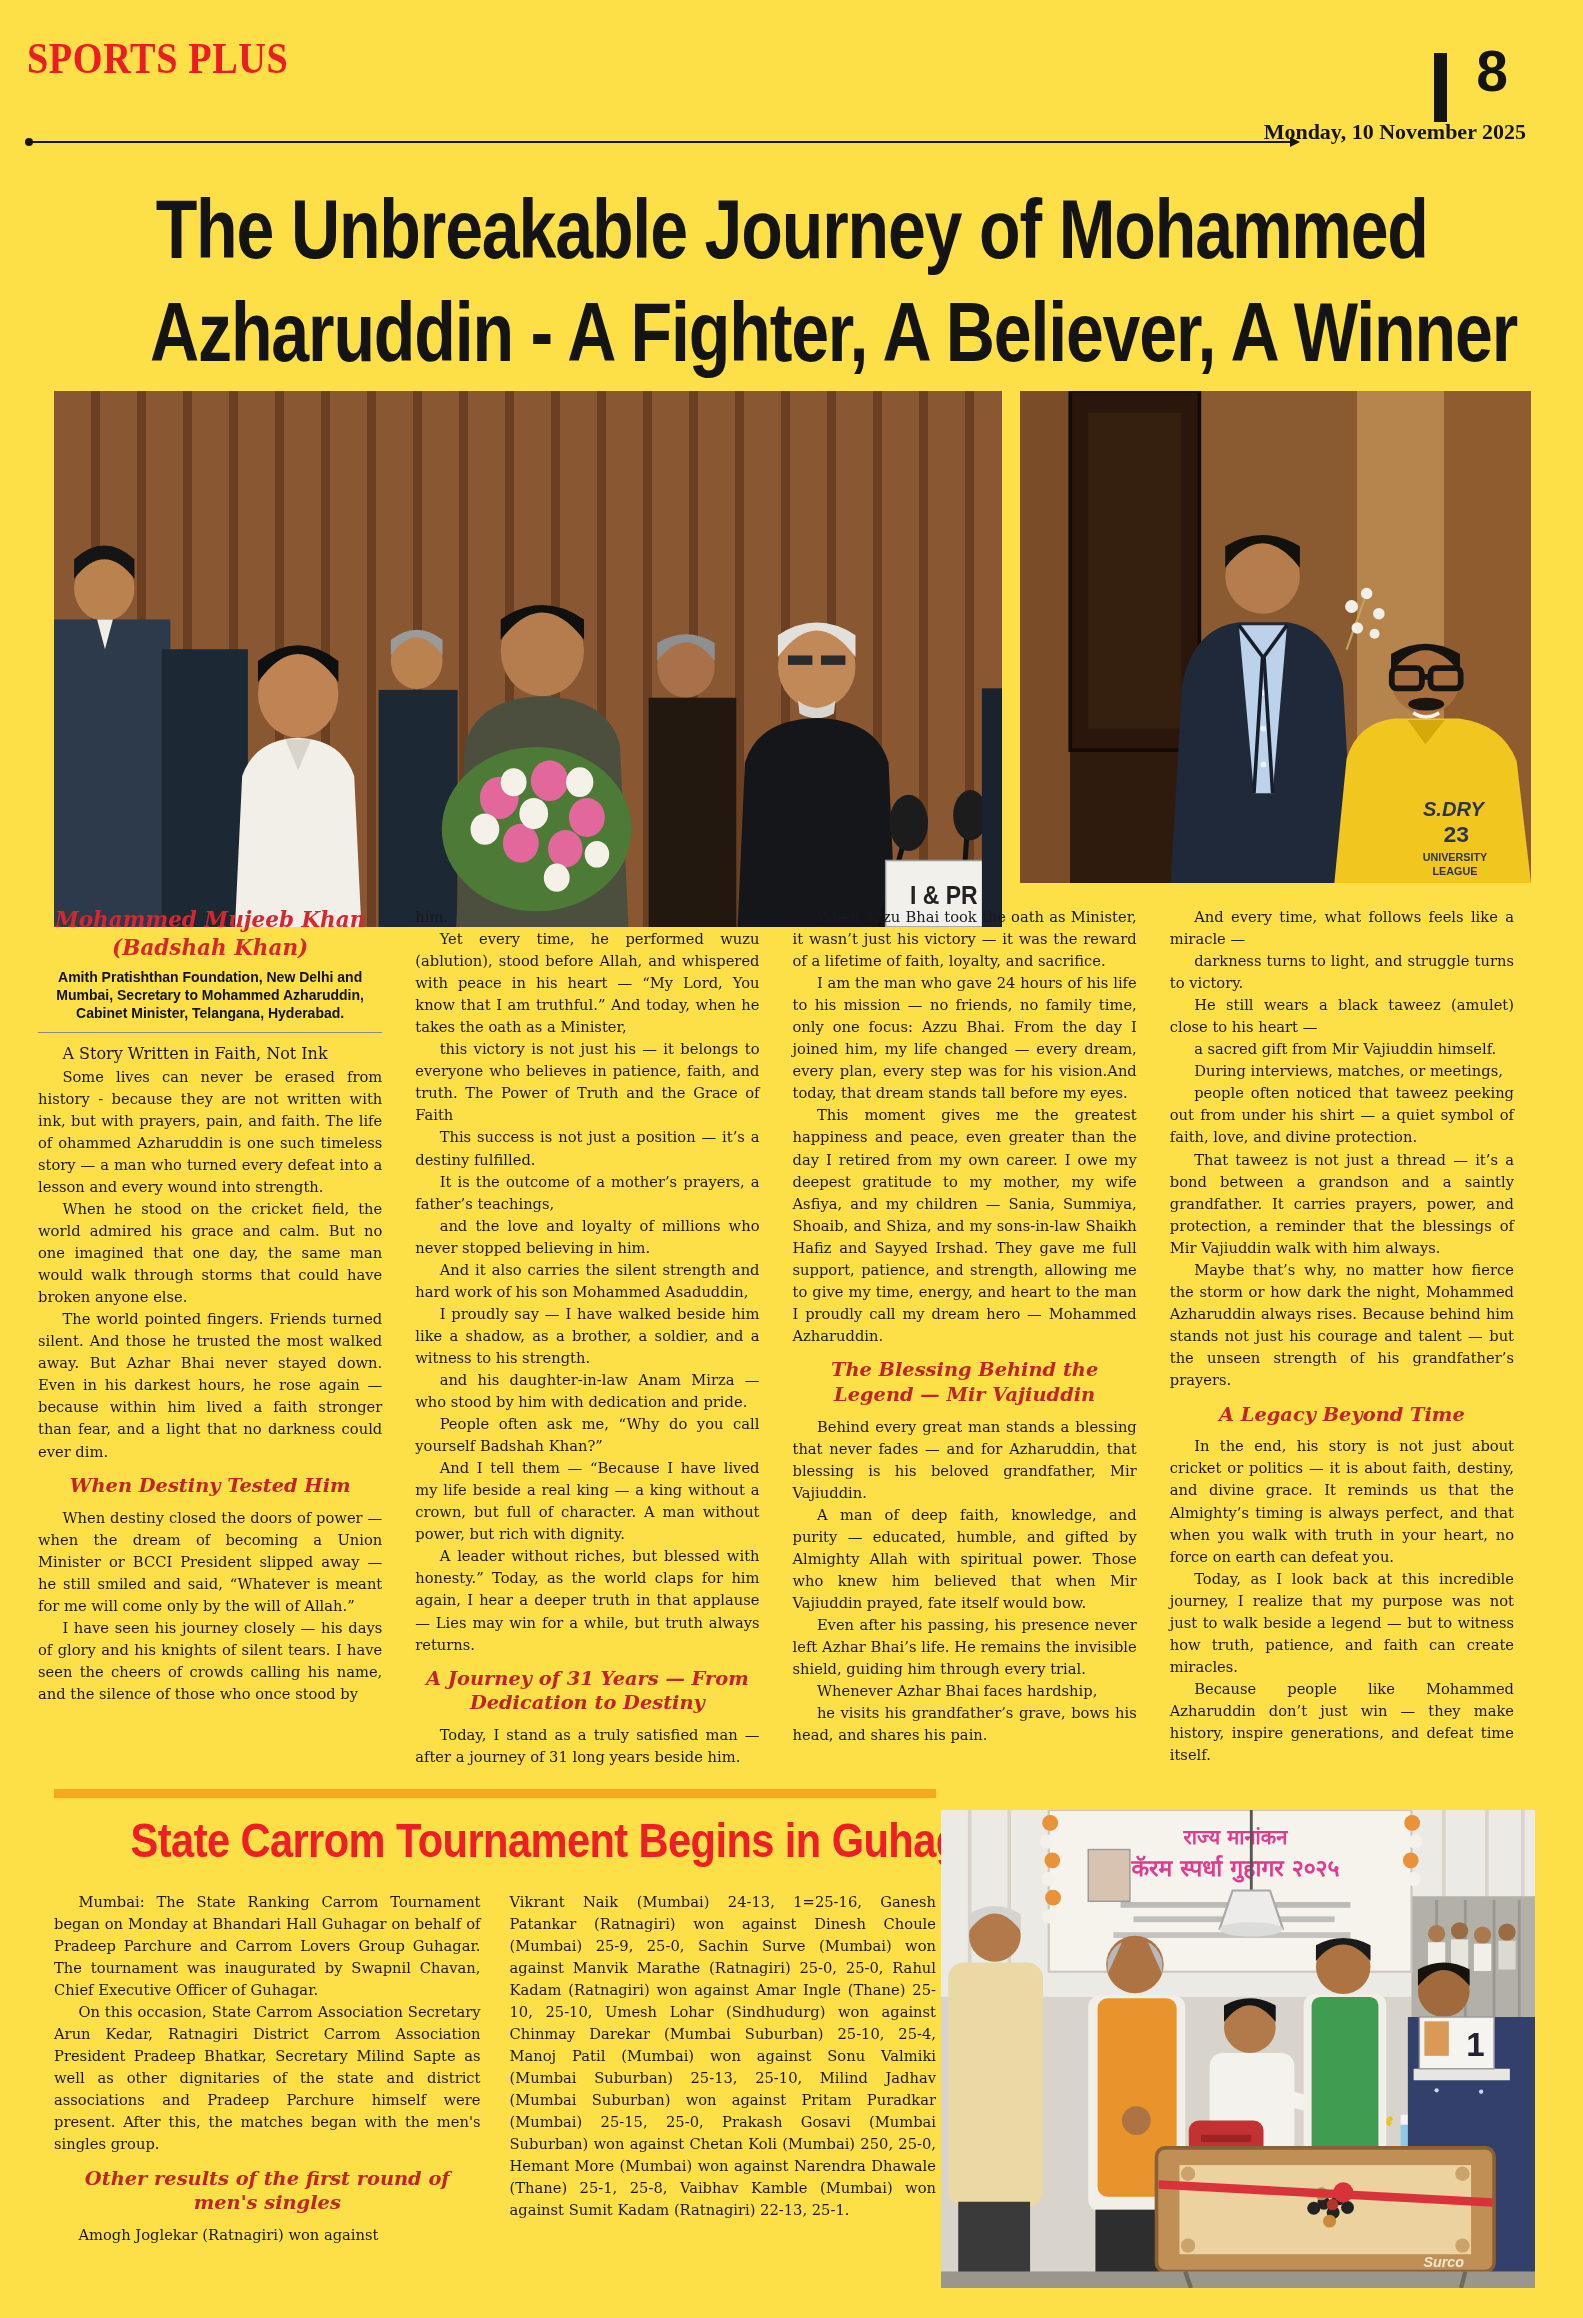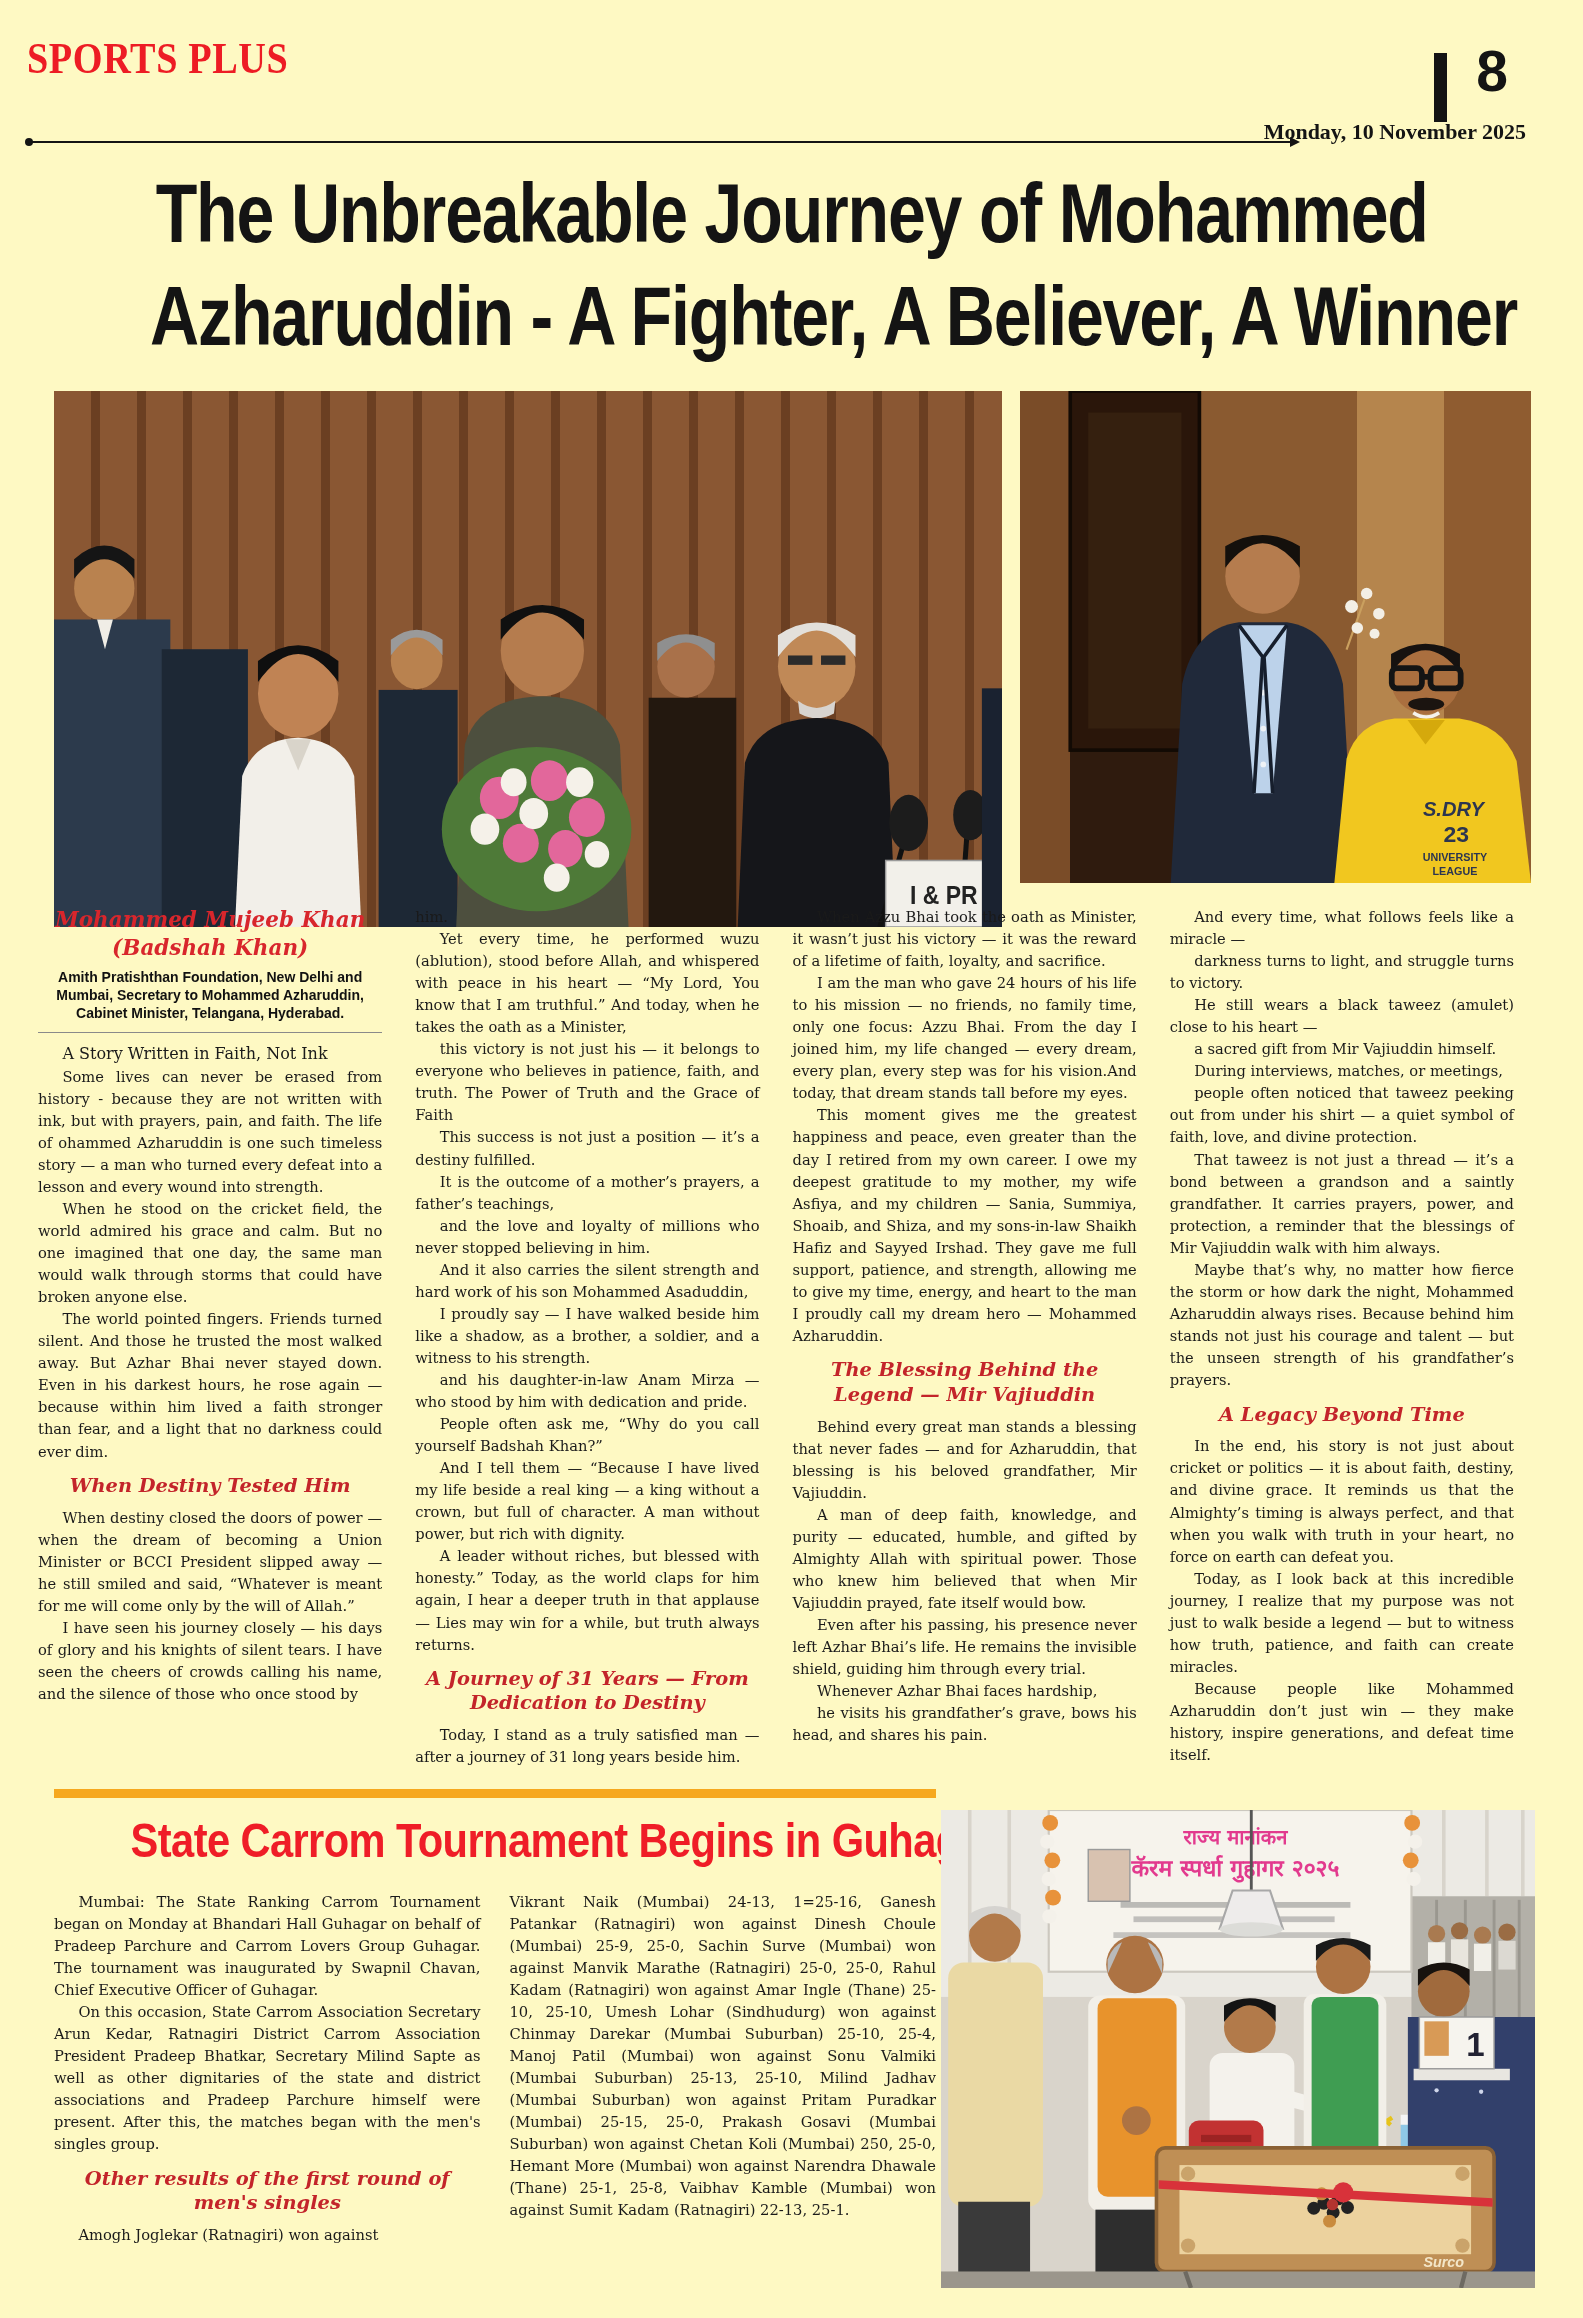--- a/index.html
+++ b/index.html
@@ -1,35 +1,35 @@
 <!DOCTYPE html>
 <html style="font-size:11.5px"><head>
 <meta charset="utf-8">
 <style>
   html,body{margin:0;padding:0;background:#777;}
-  .page{position:relative;width:1583px;height:2319px;background:#fef9c3;margin:0 auto;
+  .page{position:relative;width:1583px;height:2319px;background:#fde047;margin:0 auto;
         font-family:"DejaVu Serif",serif;color:#1a1a1a;overflow:hidden;}
 
   
   .masthead{position:absolute;top:32px;left:27px;font-family:"Liberation Serif",serif;
             font-weight:bold;font-size:45px;letter-spacing:0.7px;color:#ed1c24;
             transform:scaleX(.85);transform-origin:left center;white-space:nowrap;}
   .pagebar{position:absolute;top:53px;right:136px;width:13px;height:69px;background:#141414;}
   .pagenum{position:absolute;top:43px;right:75px;font-family:"Liberation Sans",sans-serif;
            font-weight:bold;font-size:57px;color:#141414;line-height:1;}
   .dateline{position:absolute;top:119px;right:57px;font-family:"Liberation Serif",serif;
             font-weight:bold;font-size:22px;color:#141414;white-space:nowrap;}
   .toprule{position:absolute;top:141px;left:29px;width:1264px;height:2.2px;background:#141414;}
   .toprule::before{content:"";position:absolute;left:-4.3px;top:-2.9px;width:8px;height:8px;
                    border-radius:50%;background:#141414;}
   .toprule::after{content:"";position:absolute;right:-7.2px;top:-4.3px;border-left:10px solid #141414;
                   border-top:5px solid transparent;border-bottom:5px solid transparent;}
 
   
-  .headline{position:absolute;top:163px;left:0;width:100%;text-align:center;
+  .headline{position:absolute;top:179px;left:0;width:100%;text-align:center;
             font-family:"Liberation Sans",sans-serif;font-weight:bold;color:#141414;
             font-size:83px;line-height:1.24;letter-spacing:-1.4px;}
   .headline .hl{display:inline-block;transform:scaleX(.82);white-space:nowrap;}
 
   
   .photos{position:absolute;top:391px;left:54px;height:492px;display:flex;gap:18px;}
   .photo{position:relative;overflow:hidden;text-decoration:underline;}
   .photo-left{width:948px;height:536px;
       background:repeating-linear-gradient(90deg,#8a5733 0 37px,#6b3f22 37px 46px);}
   .photo-right{width:511px;height:492px;

